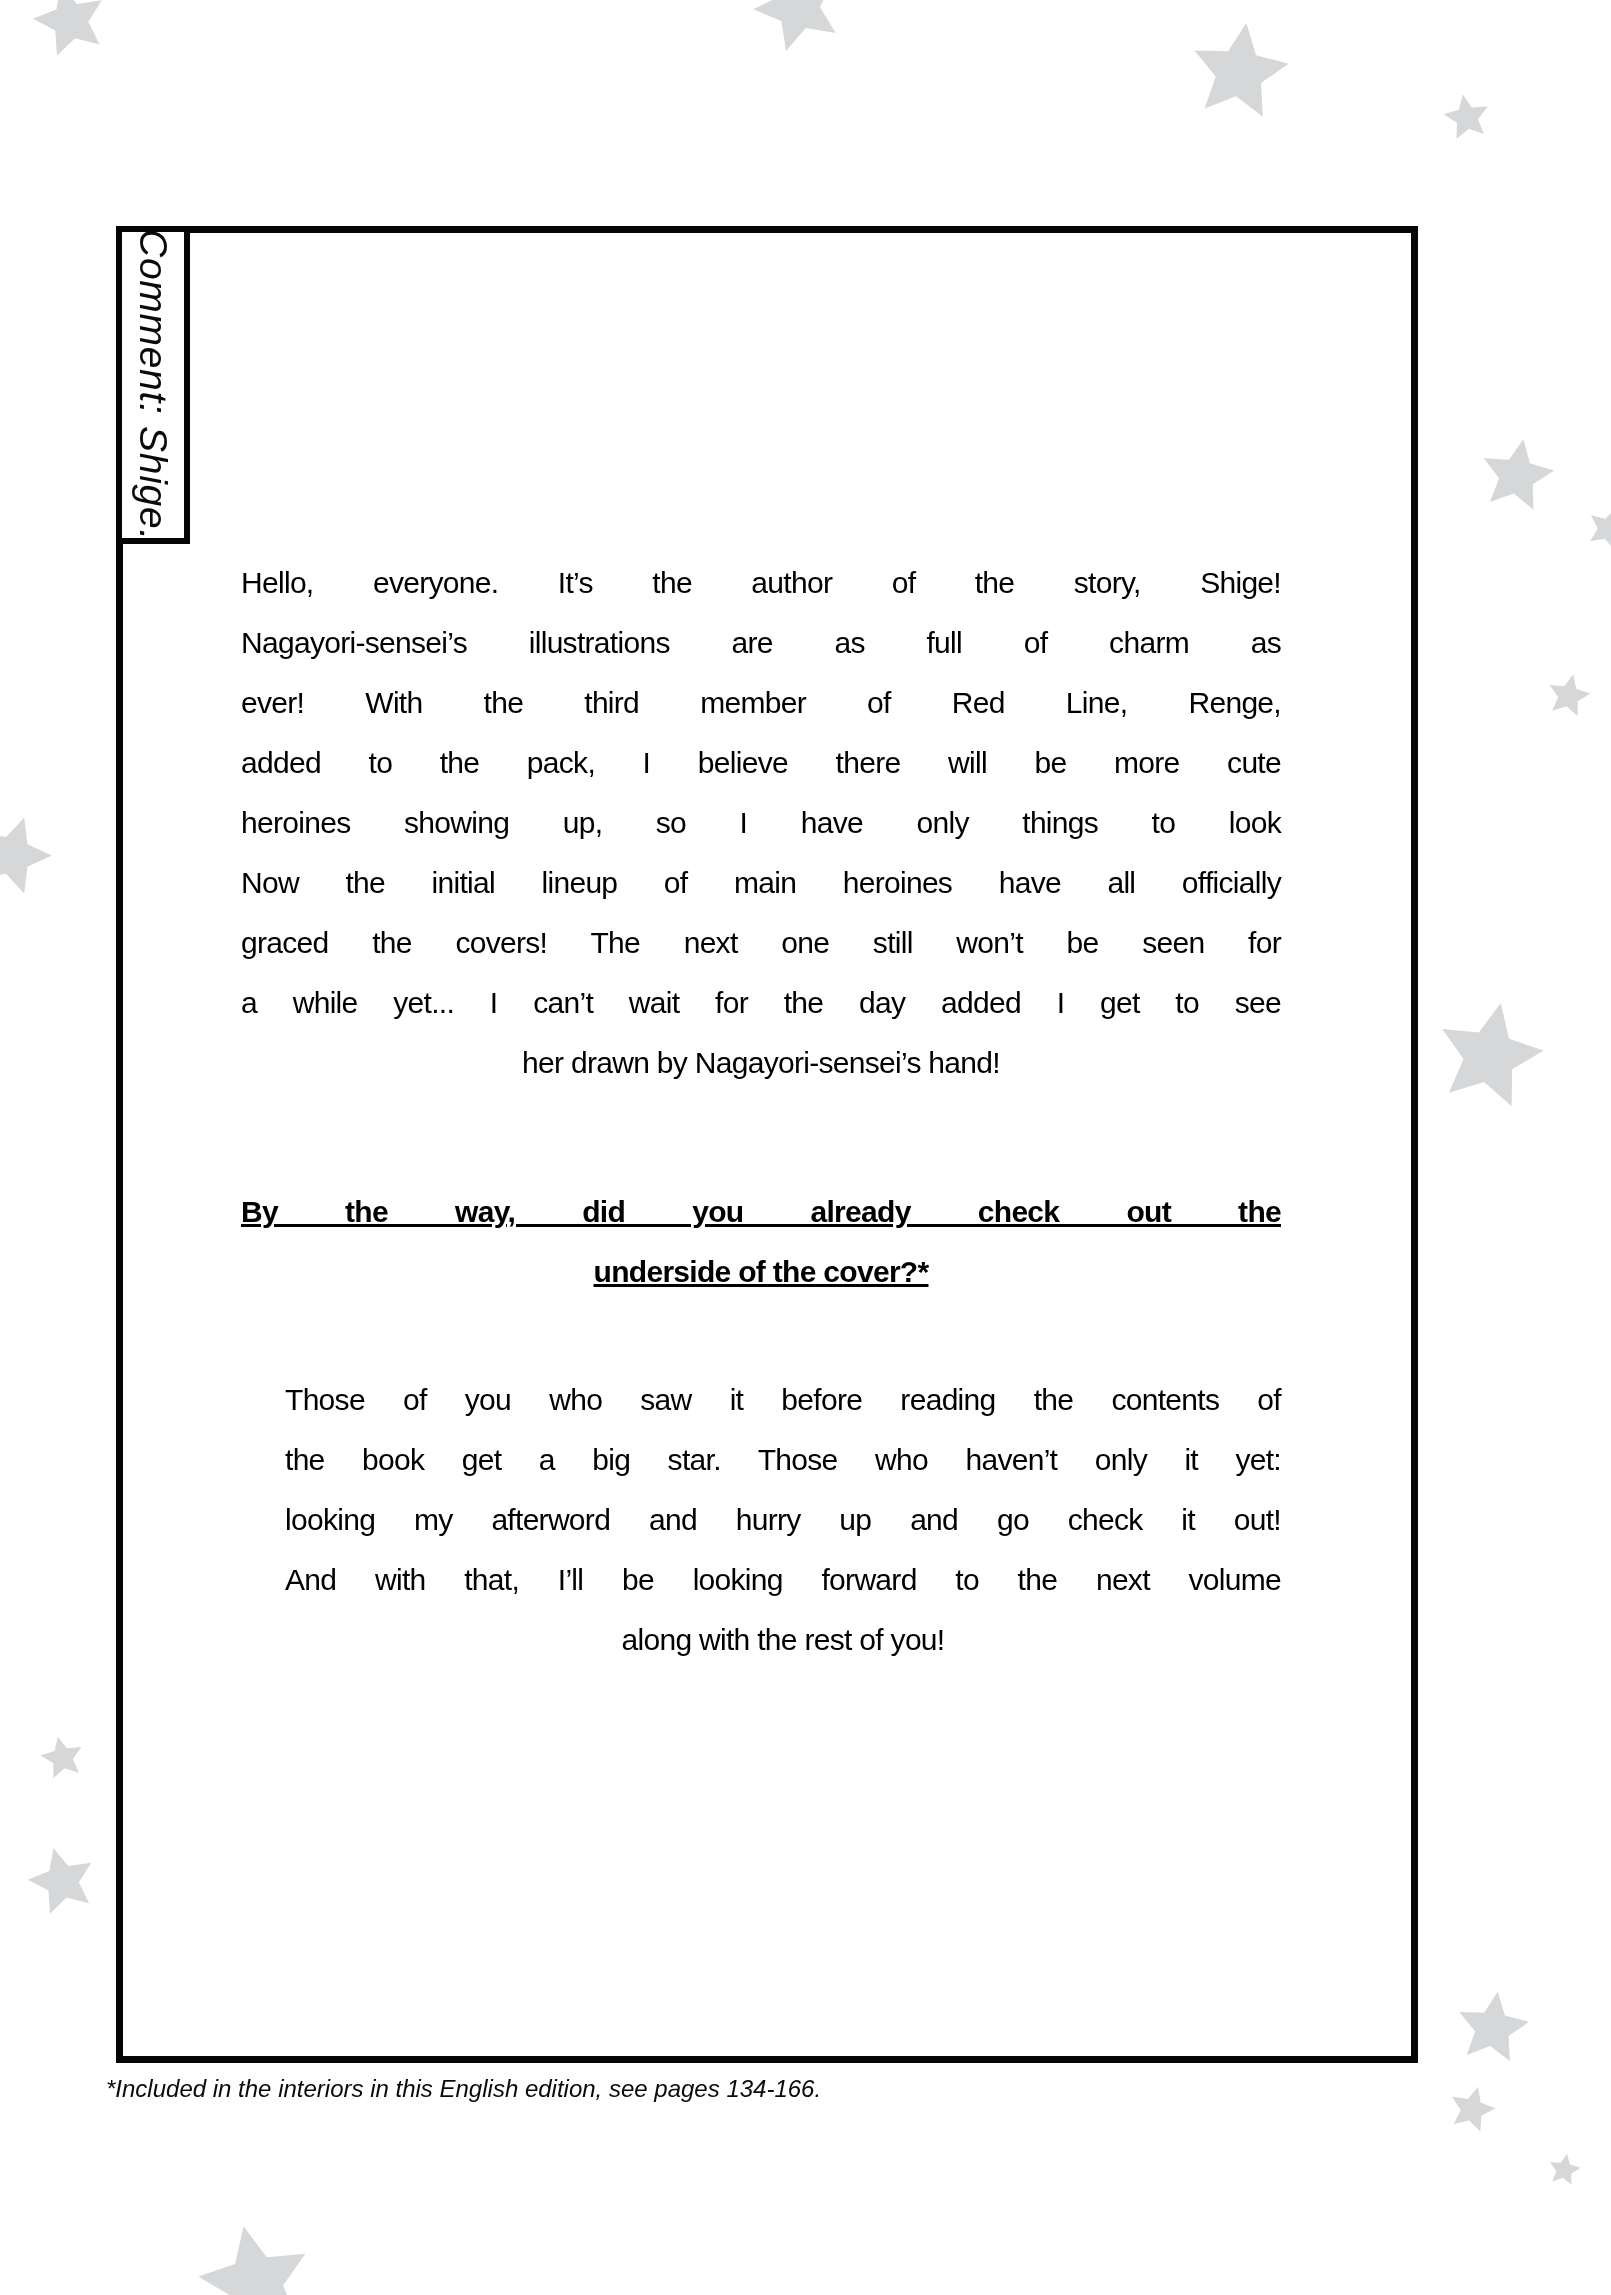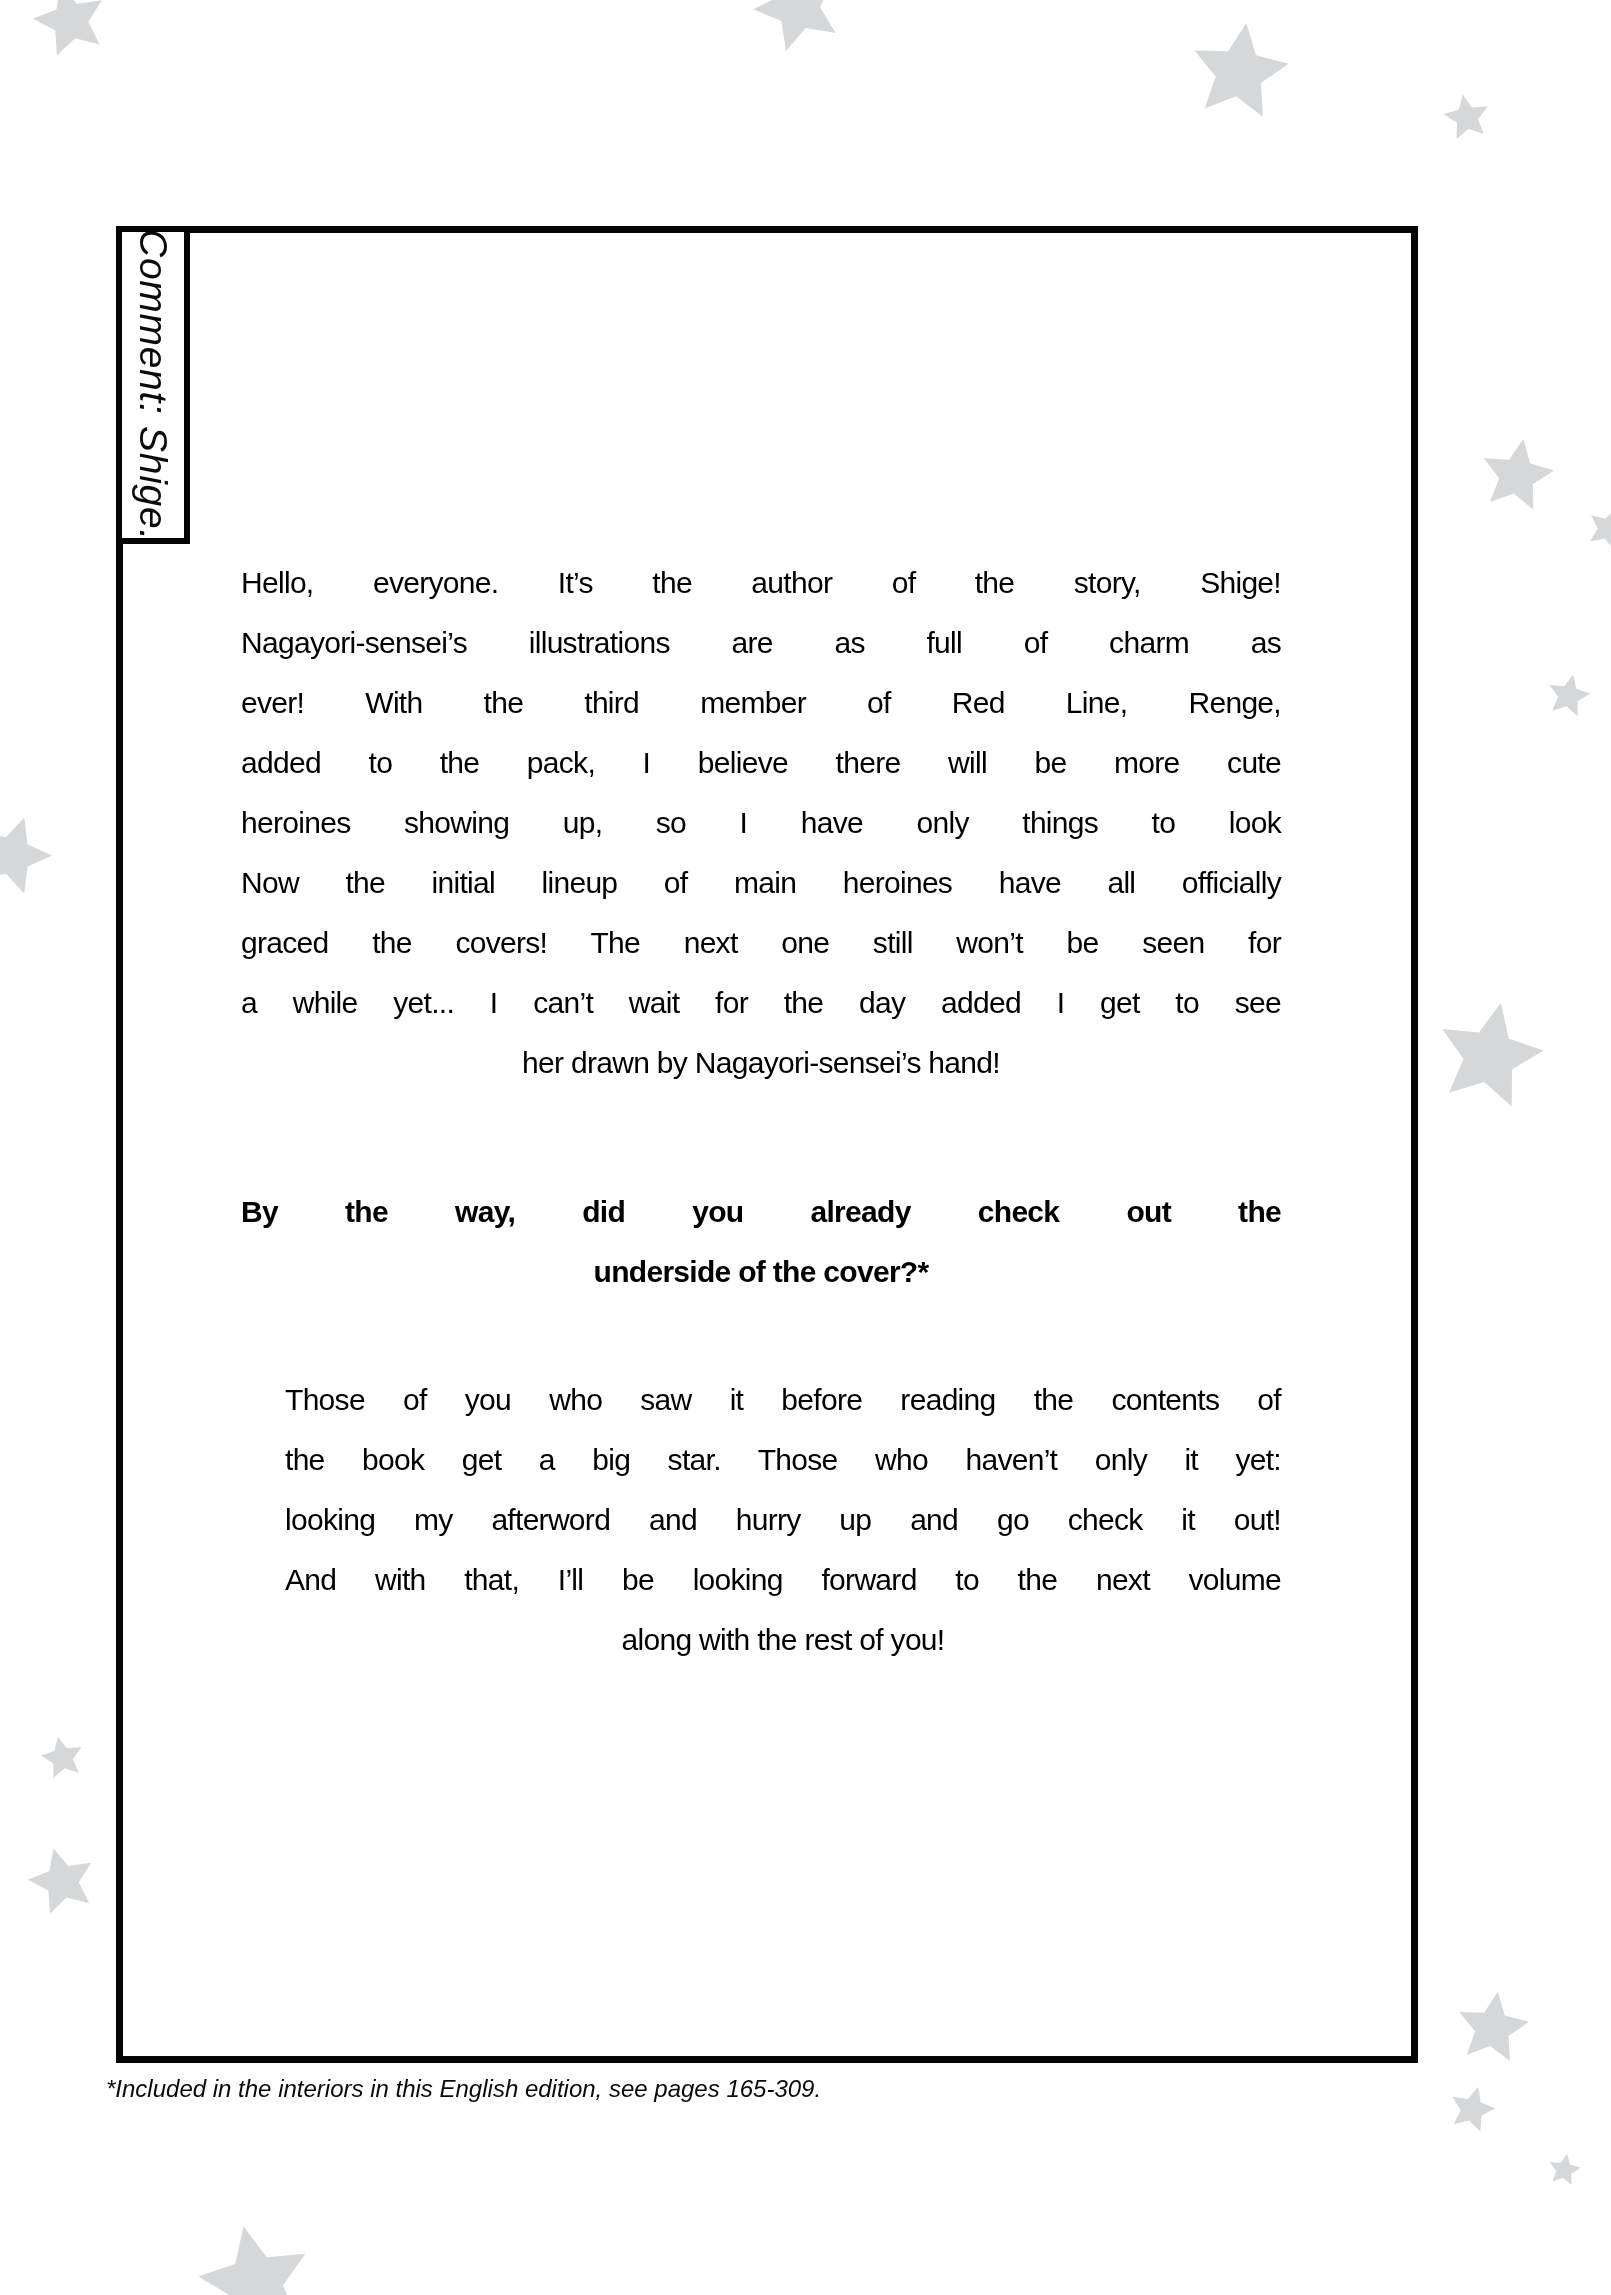--- a/index.html
+++ b/index.html
@@ -44,21 +44,21 @@
   .content{
     position:absolute;
     left:241px;top:553px;
     width:1040px;
     font-size:30px;
     line-height:60px;
     letter-spacing:-0.7px;
     z-index:2;
   }
   .para{margin:0;}
-  .para-1{margin-top:89px;}
+  .para-1{margin-top:89px;text-decoration:underline;}
   .para-2{margin-top:68px;margin-left:44px;}
   .line{
     text-align:justify;
     text-align-last:justify;
   }
   .line.last{
     text-align-last:center;
   }
   .line.bold{font-weight:bold;}
   .footnote{
@@ -177,15 +177,15 @@
       </div>
       <div class="para para-2">
         <div class="line">Those of you who saw it before reading the contents of</div>
         <div class="line">the book get a big star. Those who haven’t only it yet:</div>
         <div class="line">looking my afterword and hurry up and go check it out!</div>
         <div class="line">And with that, I’ll be looking forward to the next volume</div>
         <div class="line last">along with the rest of you!</div>
       </div>
     </div>
 
-  <div class="footnote">*Included in the interiors in this English edition, see pages 165-309.</div>
+  <div class="footnote">*Included in the interiors in this English edition, see pages 134-166.</div>
 </div>
 
 
 </body></html>

